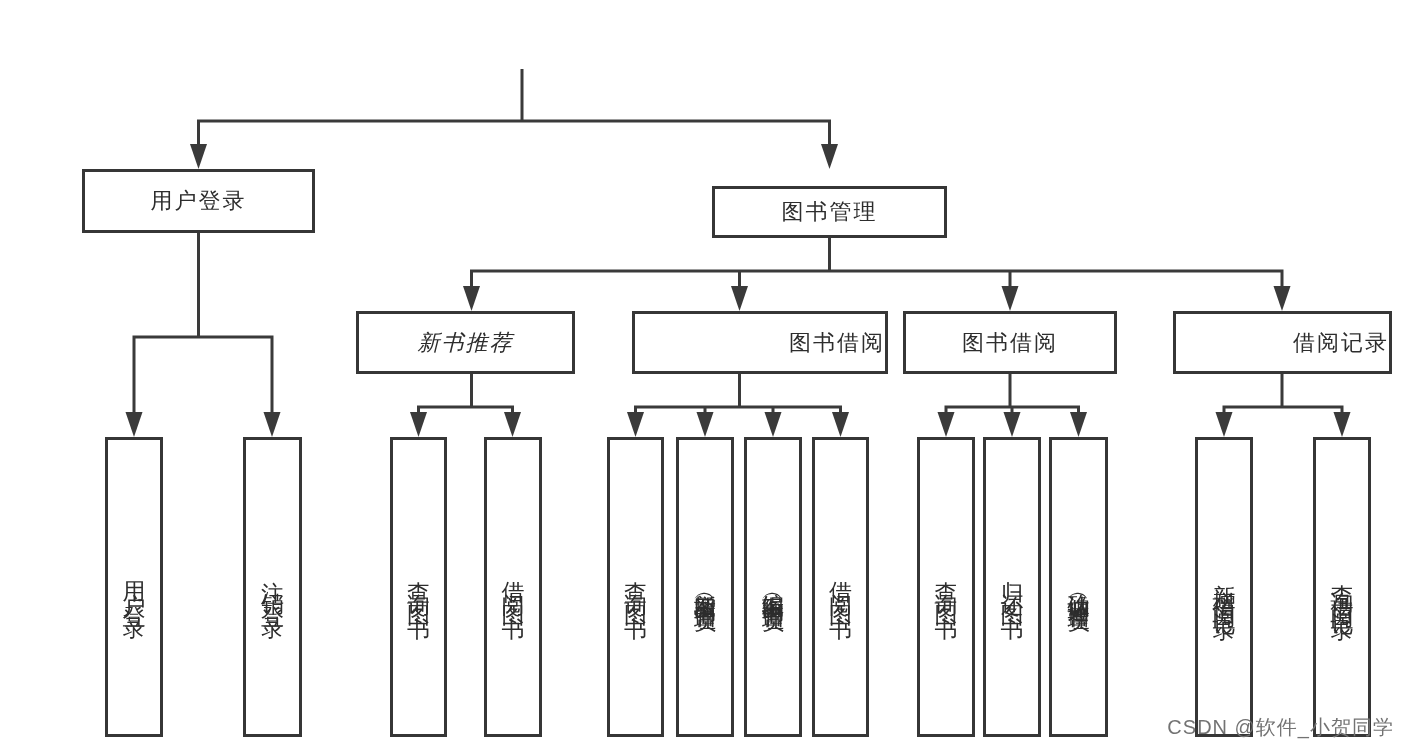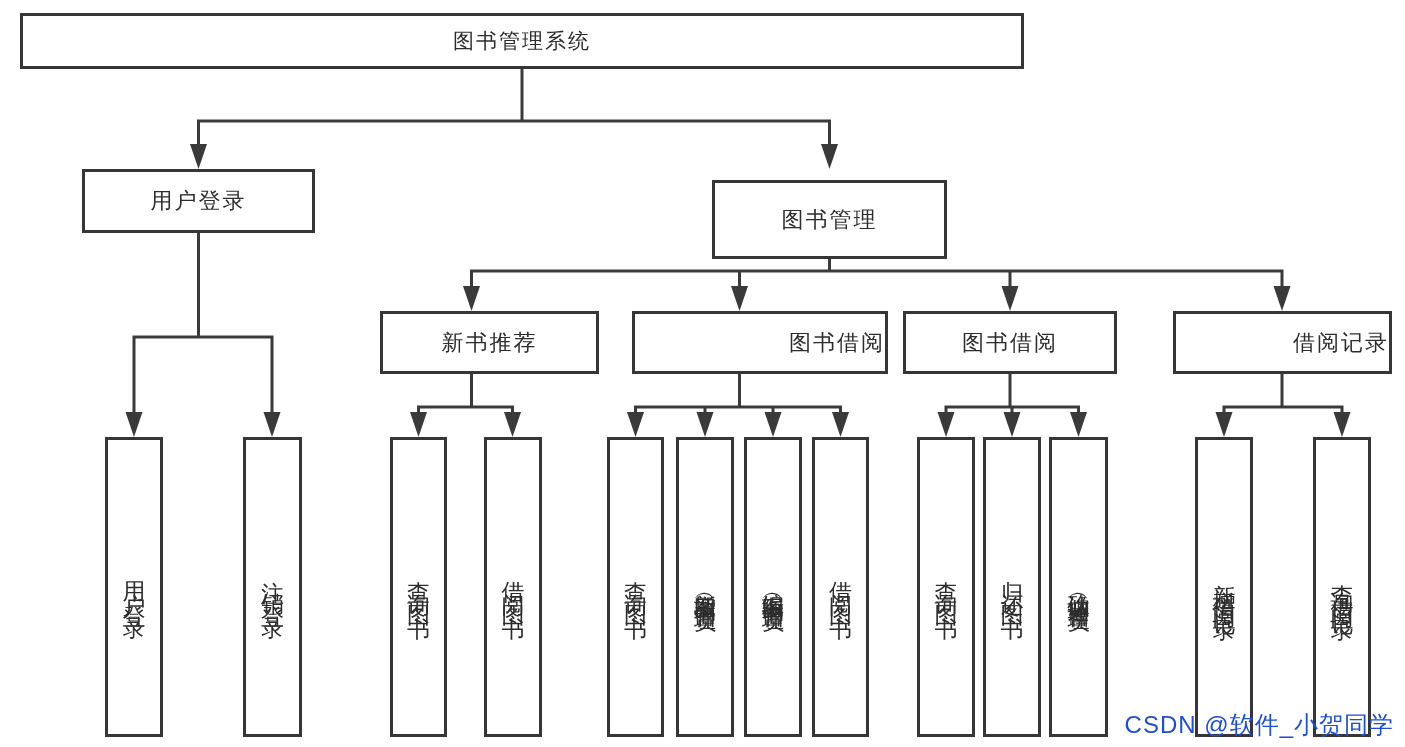--- a/index.html
+++ b/index.html
@@ -20,21 +20,21 @@
     font-size:23px;line-height:1;white-space:nowrap;
   }
   .ls4{letter-spacing:12px;}
   .ls6{letter-spacing:7px;}
   .lslong{letter-spacing:2.5px;font-size:22px;}
   .connector-layer{position:absolute;left:0;top:0;z-index:1;}
   .connector-layer path{stroke:#3a3a3a;stroke-width:3;fill:none;}
   .connector-layer polygon{fill:#3a3a3a;stroke:none;}
   .watermark{
     position:absolute;right:11px;bottom:6px;z-index:6;
-    font-size:24px;color:#1d4ed8;letter-spacing:1px;white-space:nowrap;
+    font-size:20px;color:#737373;letter-spacing:1px;white-space:nowrap;
   }
 </style>
 </head>
 <body>
 
 <div class="canvas">
 
   <svg class="connector-layer" width="1405" height="747" aria-hidden="true">
     <path d="M522,69 V121 M198.5,146 V121 H829.5 V146"></path>
     <polygon points="190,144 207,144 198.5,169"></polygon>
@@ -63,32 +63,29 @@
     <path d="M1010,374 V407 M946,413 V407 H1078.5 V413 M1012,407 V413"></path>
     <polygon points="937.5,412 954.5,412 946,437"></polygon>
     <polygon points="1003.5,412 1020.5,412 1012,437"></polygon>
     <polygon points="1070,412 1087,412 1078.5,437"></polygon>
 
     <path d="M1282,374 V407 M1224,413 V407 H1342 V413"></path>
     <polygon points="1215.5,412 1232.5,412 1224,437"></polygon>
     <polygon points="1333.5,412 1350.5,412 1342,437"></polygon>
   </svg>
 
-  <div class="node" style="left:20px;top:13px;width:1004px;height:56px;">
-    <span class="rootlabel">图书管理系统</span>
-  </div>
 
   <div class="node" style="left:82px;top:169px;width:233px;height:64px;">
     <span class="hlabel">用户登录</span>
   </div>
-  <div class="node" style="left:712px;top:180px;width:235px;height:79px;">
+  <div class="node" style="left:712px;top:186px;width:235px;height:52px;">
     <span class="hlabel">图书管理</span>
   </div>
 
-  <div class="node" style="left:380px;top:311px;width:219px;height:63px;">
+  <div class="node" style="left:356px;top:311px;width:219px;height:63px;font-style:italic;">
     <span class="hlabel">新书推荐</span>
   </div>
   <div class="node" style="left:632px;top:311px;width:256px;height:63px;justify-content:flex-end;">
     <span class="hlabel">图书借阅</span>
   </div>
   <div class="node" style="left:903px;top:311px;width:214px;height:63px;">
     <span class="hlabel">图书借阅</span>
   </div>
   <div class="node" style="left:1173px;top:311px;width:219px;height:63px;justify-content:flex-end;">
     <span class="hlabel">借阅记录</span>

